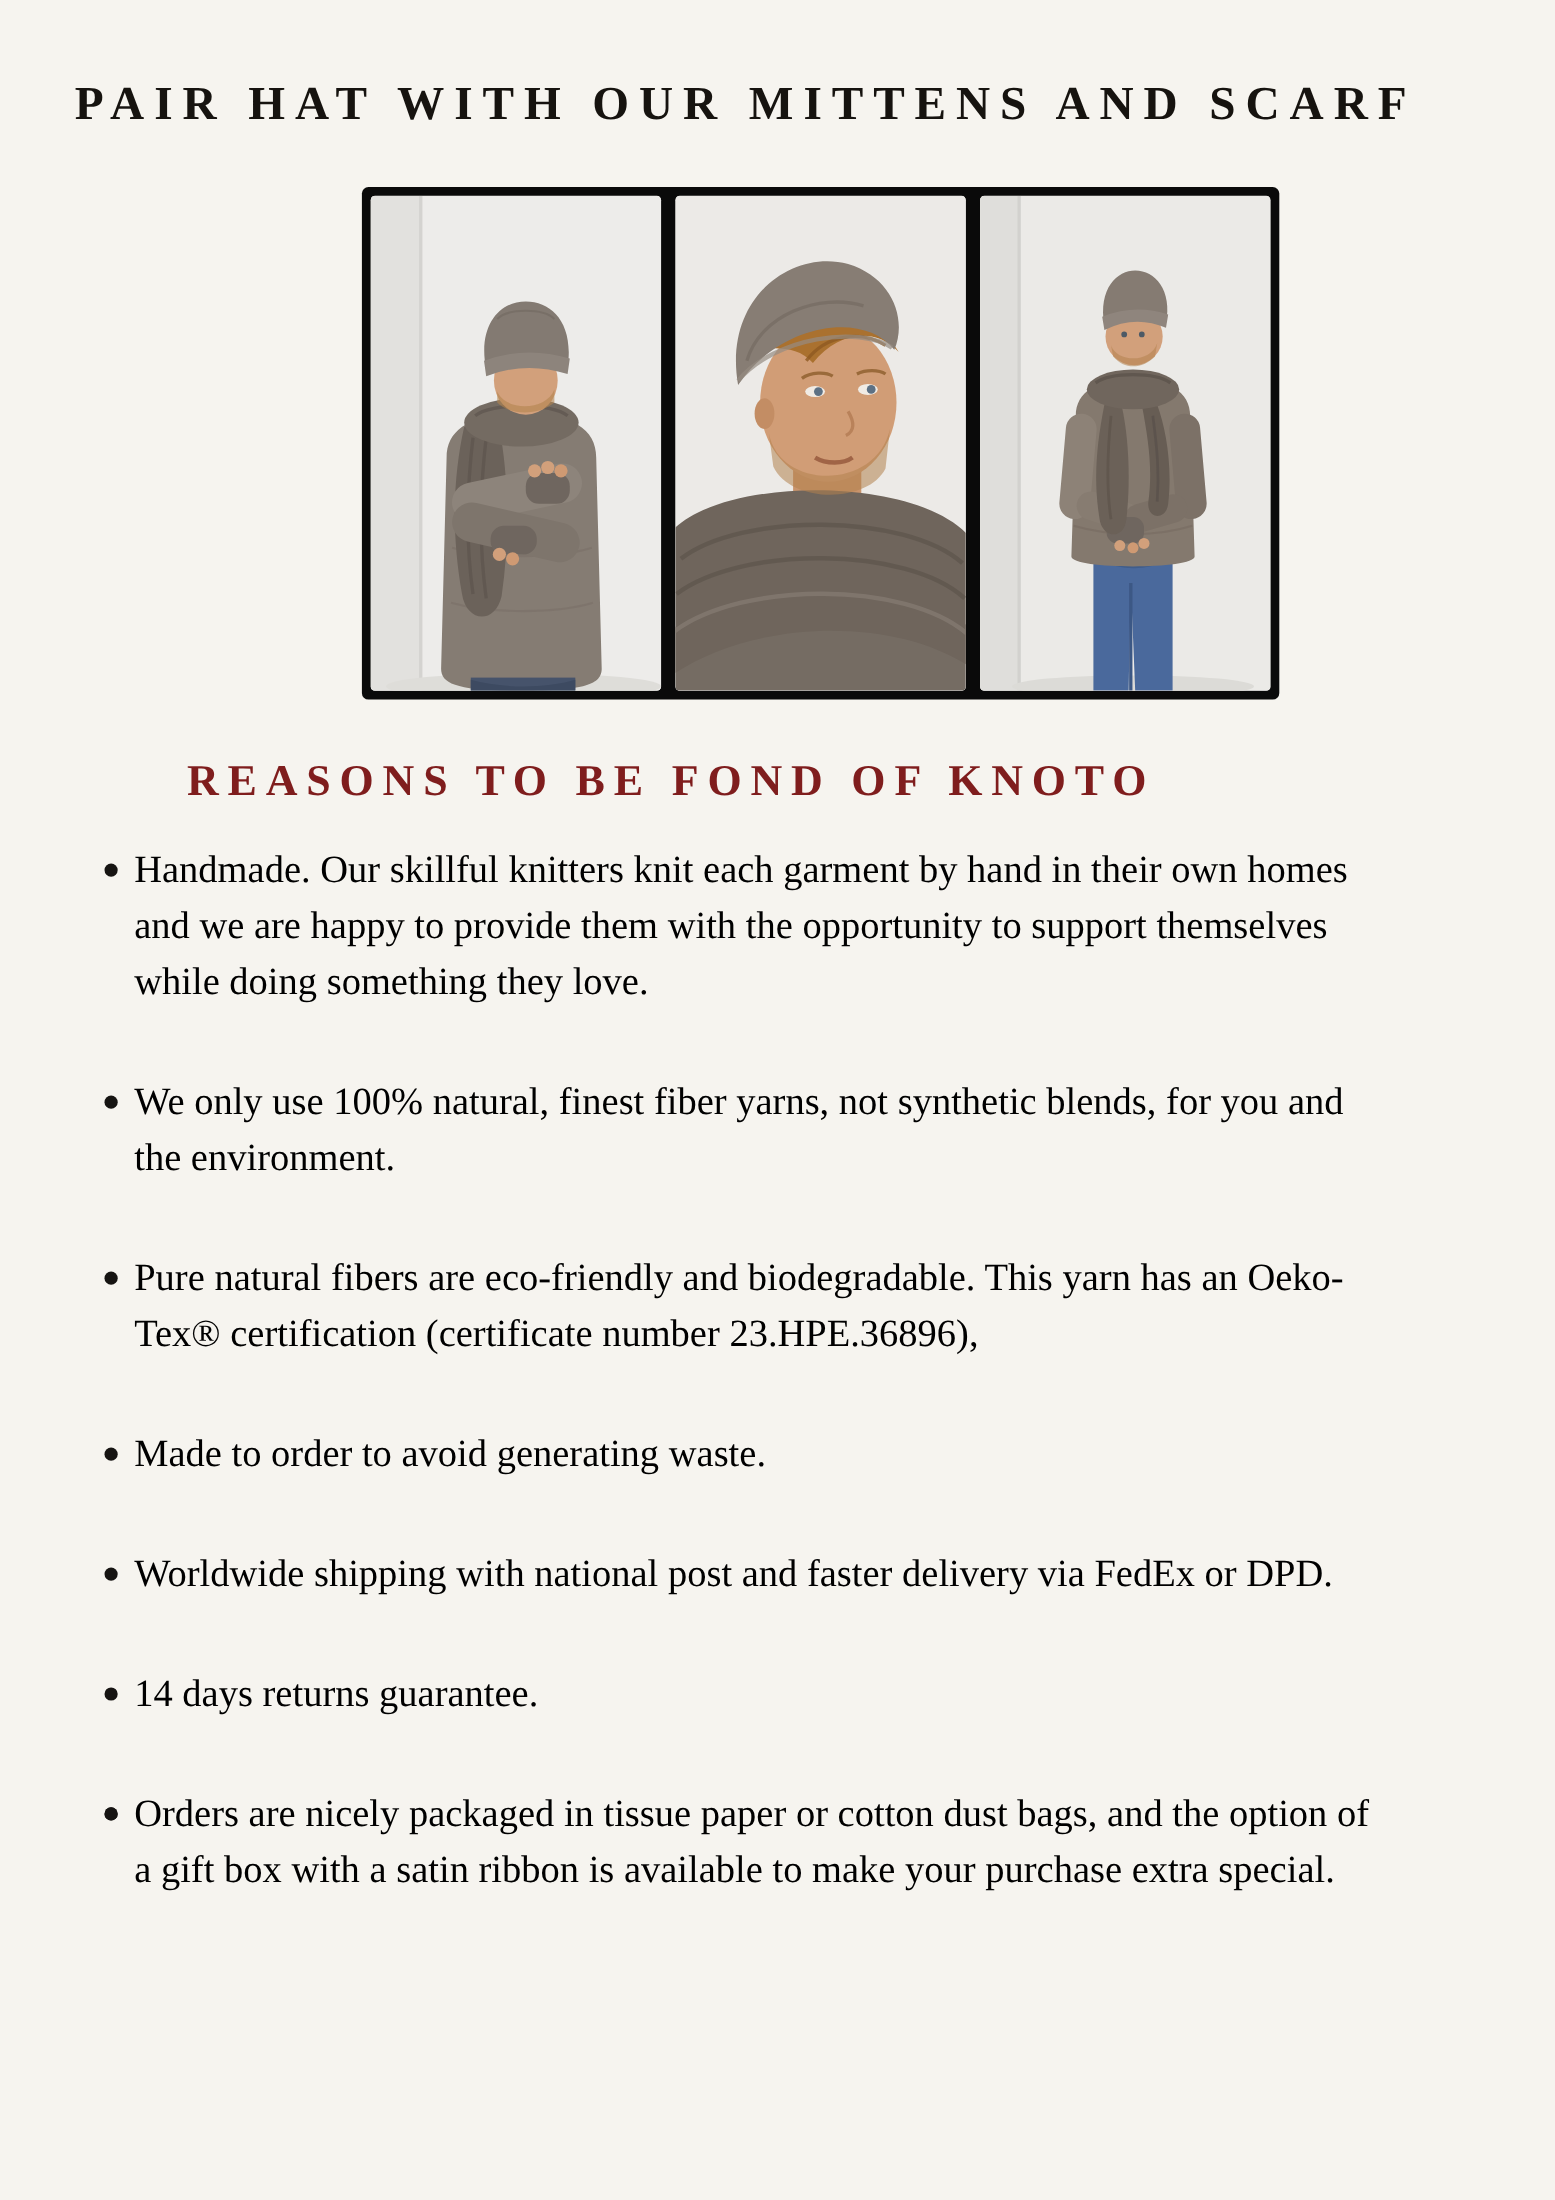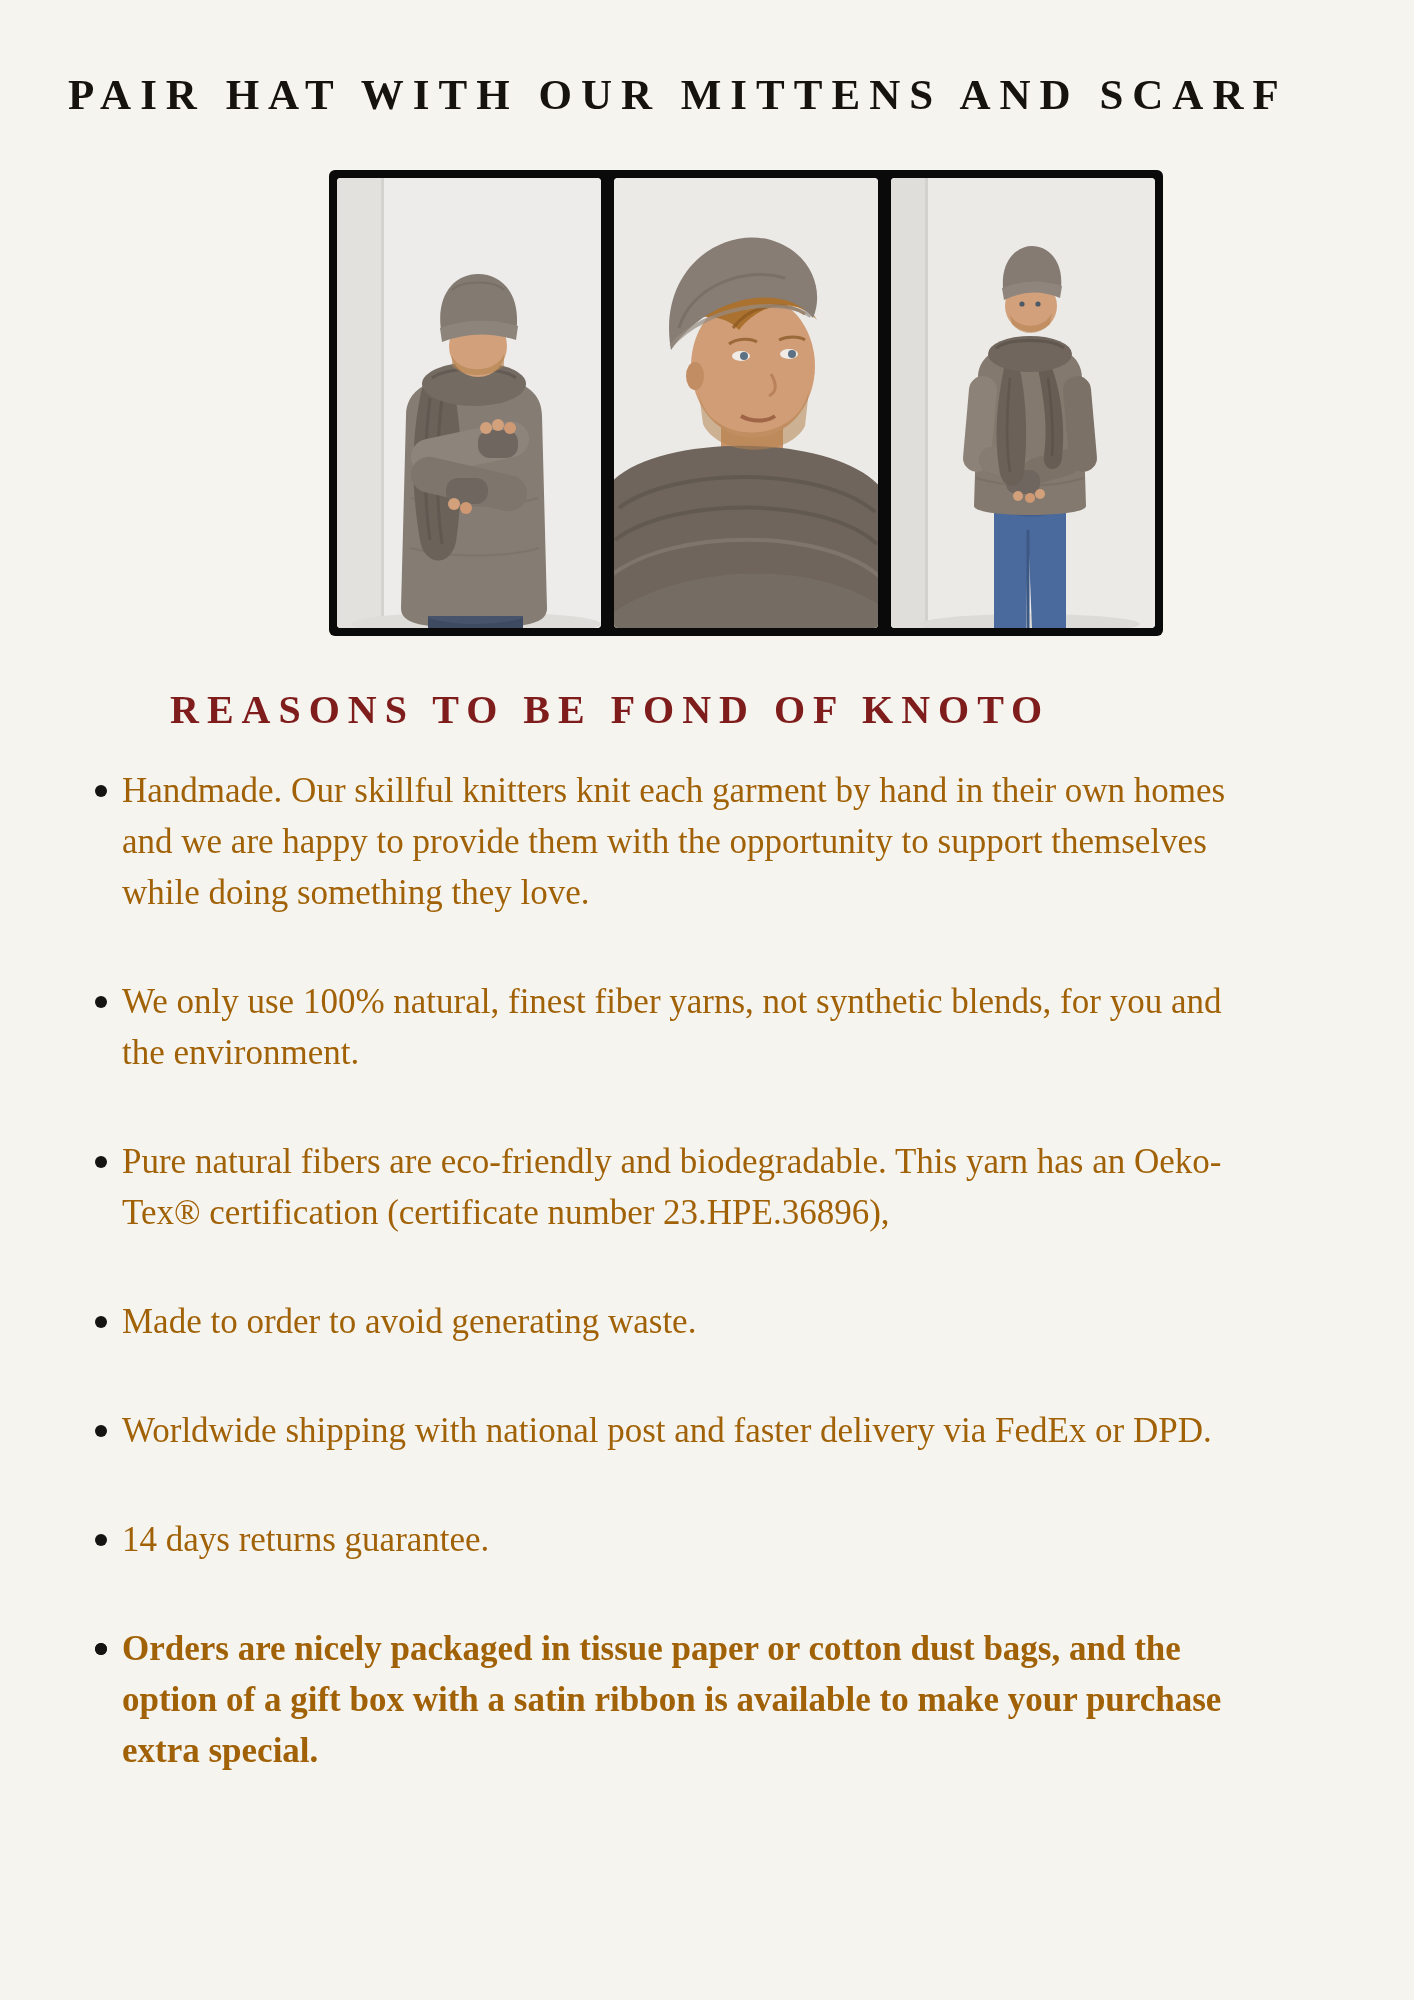--- a/index.html
+++ b/index.html
@@ -42,23 +42,23 @@
 
   .bullets{
     position:absolute;top:765px;left:95px;width:1170px;
     margin:0;padding:0;list-style:none;
   }
   .bullets li{
     position:relative;
     padding-left:27px;
     margin-bottom:58px;
     font-size:35px;line-height:51px;
-    color:#a16207;
-  }
-  .bullets li:last-child{margin-bottom:16px;font-weight:bold;}
+    color:#000000;
+  }
+  .bullets li:last-child{margin-bottom:16px;}
   .dot{
     position:absolute;left:0;top:20px;
     width:12px;height:12px;border-radius:50%;
     background:#161412;display:block;
   }
 </style>
 </head>
 <body>
 
 <div class="page">

